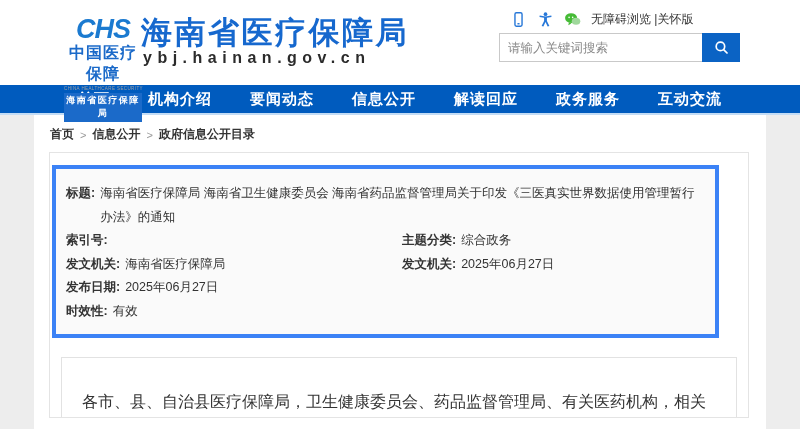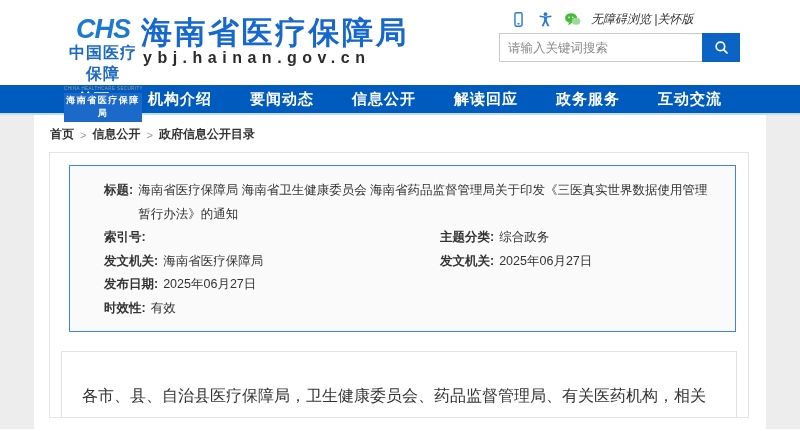--- a/index.html
+++ b/index.html
@@ -18,21 +18,21 @@
               letter-spacing:.4px; margin-top:1px; white-space:nowrap; }
   .brand-local { display:block; font-size:9px; font-weight:bold; color:#fff;
                  background:#1b6ac9; letter-spacing:1.5px; text-align:center;
                  padding:1.5px 0; margin-top:1.5px; }
 
   .site-title { position:absolute; left:141px; top:12px; font-size:31px; font-weight:bold;
                 color:#1668ce; letter-spacing:2.5px; white-space:nowrap; }
   .site-url { position:absolute; left:143px; top:49px; font-size:16px; font-weight:bold;
               color:#2b2b2b; letter-spacing:5.5px; white-space:nowrap; }
 
-  .quick-row { position:absolute; left:510px; top:11px; display:flex; align-items:center; gap:10px;font-style:italic; }
+  .quick-row { position:absolute; left:510px; top:11px; display:flex; align-items:center; gap:10px; }
   .q-icon { width:17px; height:17px; display:inline-flex; align-items:center;
             justify-content:center; cursor:pointer; }
   .q-icon svg { width:100%; height:100%; }
   .access-label { font-size:12px; color:#333; cursor:pointer; white-space:nowrap; }
 
   .search-wrap { position:absolute; left:499px; top:33px; width:241px; height:29px; display:flex; }
   .search-input { flex:1; height:29px; border:1px solid #c9c9c9; border-right:none;
                   padding:0 8px; font-size:12.5px; color:#333; outline:none;
                   font-family:inherit; }
   .search-input::placeholder { color:#8a8a8a; }
@@ -51,22 +51,22 @@
 
   .breadcrumb { padding:11px 0 0 16px; font-size:12px; color:#333; display:flex;
                 align-items:center; gap:6px; }
   .breadcrumb .bc-item { font-weight:bold; color:#333; cursor:pointer; }
   .breadcrumb .bc-sep { color:#999; font-size:11px; font-weight:normal; }
 
   
   .panel { margin:9px 0 0 15px; width:700px; height:266px; background:#fff;
            border:1px solid #e4e4e4; overflow:hidden; }
 
-  .meta-box { margin:12px 0 0 19px; width:667px; background:#fafafa;
-              border:1px solid #3b82f6; padding:13px 18px 11px 34px; font-size:12.5px; color:#333; }
+  .meta-box { margin:12px 0 0 2px; width:667px; background:#fafafa;
+              border:4px solid #3b82f6; padding:13px 18px 11px 10px; font-size:12.5px; color:#333; }
   .meta-row { line-height:23.5px; display:flex; }
   .meta-row .cell-left { flex:0 0 336px; display:flex; }
   .meta-row .cell-right { flex:1; display:flex; }
   .meta-label { font-weight:bold; white-space:nowrap; margin-right:5px; }
   .meta-value { white-space:nowrap; }
   .meta-row.full .meta-value { white-space:normal; }
 
   .body-box { margin:19px 0 0 11px; width:676px; height:300px; background:#fff;
               border:1px solid #e2e2e2; padding:27px 20px 0 20px; }
   .body-box p { font-size:16px; color:#333; line-height:2.1; }

